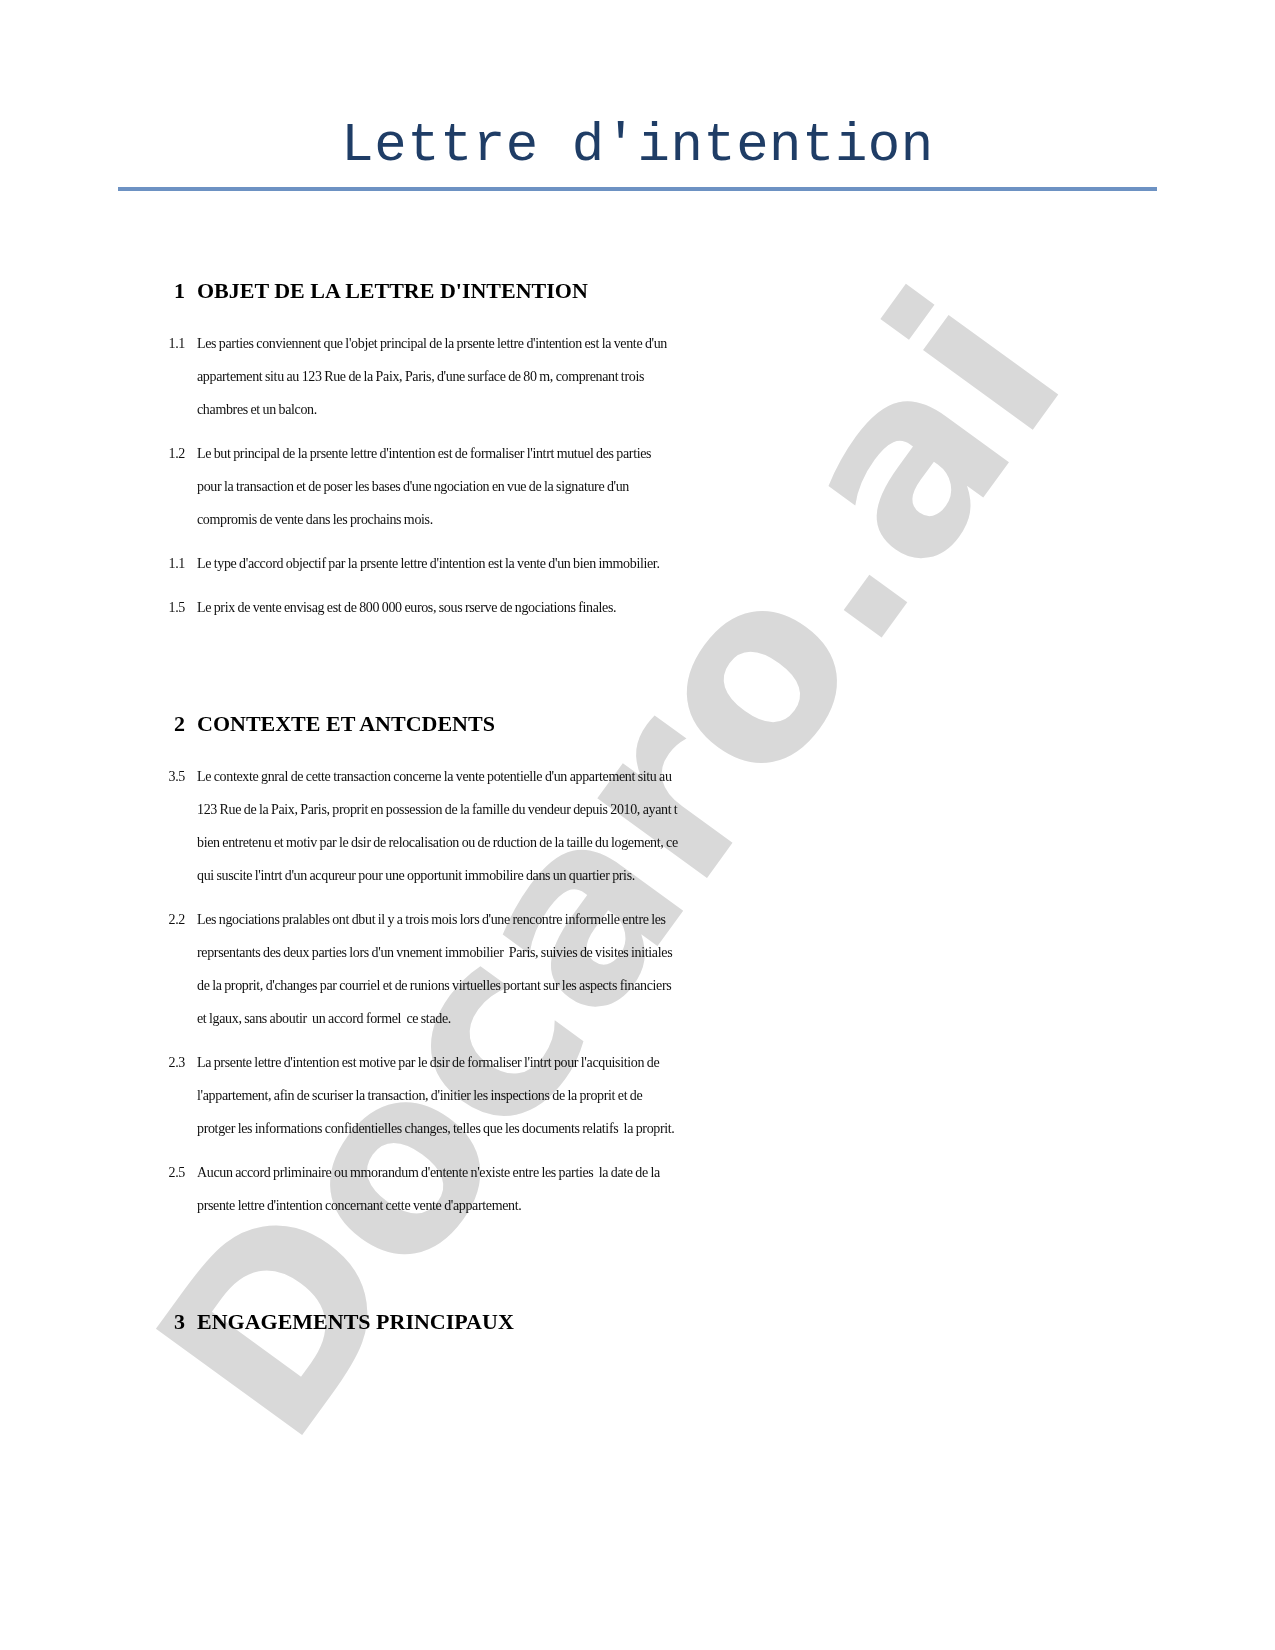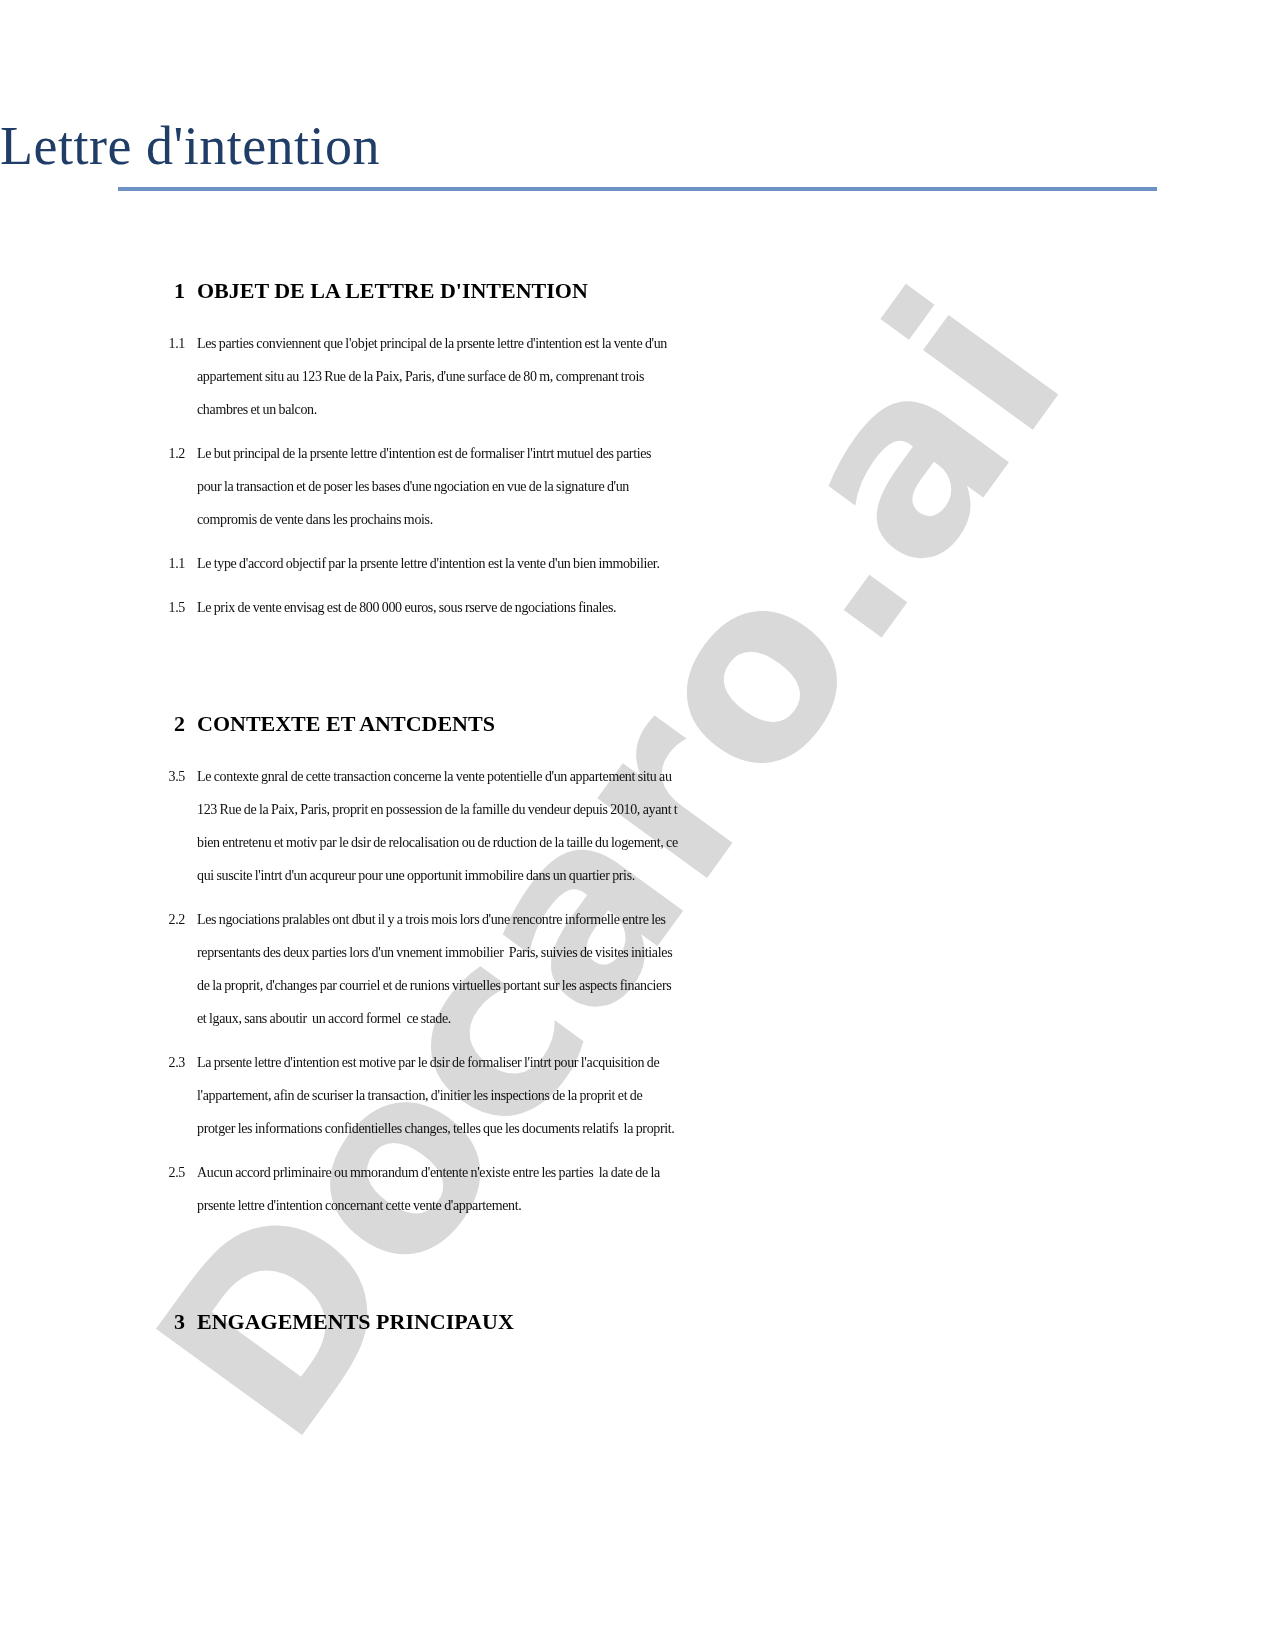--- a/index.html
+++ b/index.html
@@ -22,25 +22,25 @@
     font-family: "DejaVu Sans", "Liberation Sans", sans-serif;
     font-weight: bold;
     font-size: 248px;
     white-space: nowrap;
     z-index: 0;
     user-select: none;
   }
   .doc { position: relative; z-index: 1; }
   .title {
     margin: 118px 0 0 0;
-    font-family: Liberation Serif, serif;
+    font-family: Liberation Mono, monospace;
     font-weight: 400;
     font-size: 54px;
     line-height: 56px;
-    text-align: left;
+    text-align: center;
     letter-spacing: 0.5px;
   }
   .title-rule {
     height: 4px;
     margin: 13px 118px 0 118px;
   }
   .content { margin: 0 150px 0 155px; }
   .h-row {
     display: flex;
     margin-top: 86px;

